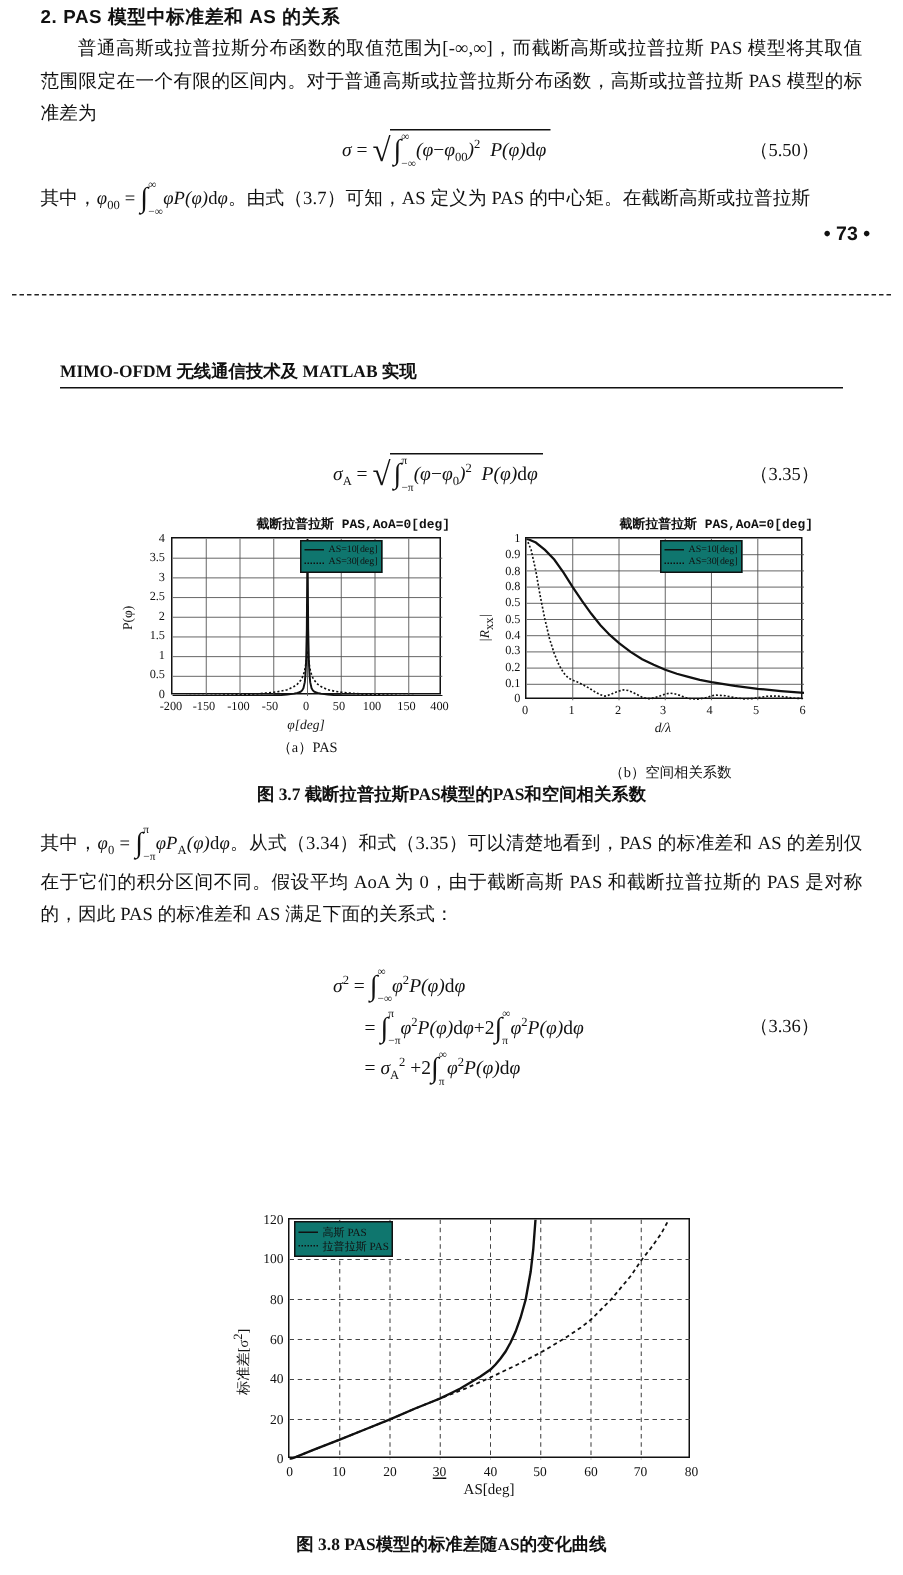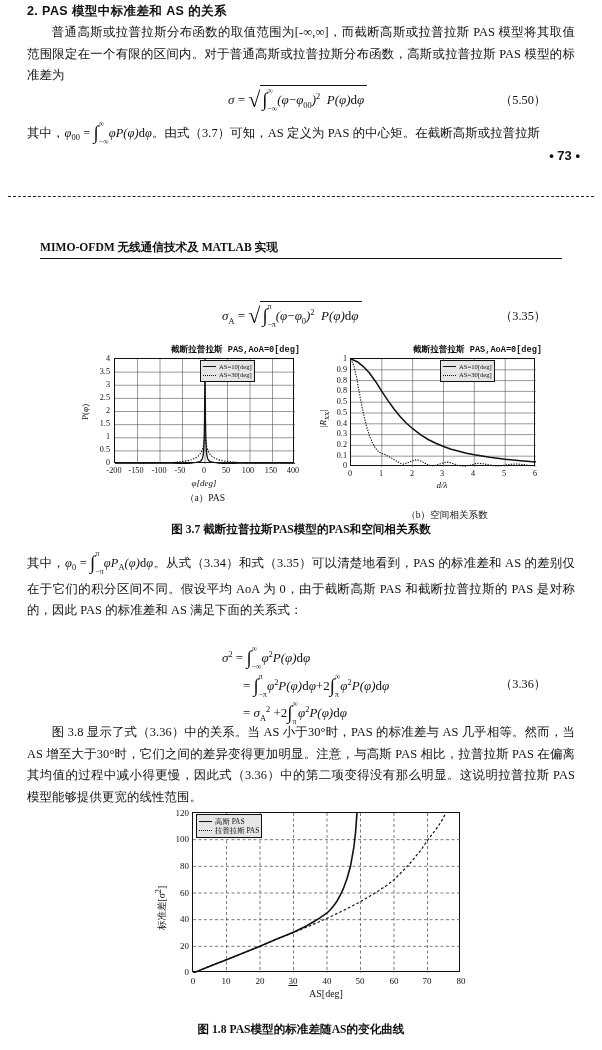--- a/index.html
+++ b/index.html
@@ -83,21 +83,21 @@
     font-family:"Liberation Serif","DejaVu Serif",serif;
     white-space:nowrap;
   }
   .ytick{text-align:right;}
   .xtick{text-align:center;}
   .axlabel{
     position:absolute;font-size:9px;font-style:italic;white-space:nowrap;
     text-align:center;
   }
   .legendbox{
-    position:absolute;border:1px solid #111;background:#e5e5e5;
+    position:absolute;border:1px solid #111;background:#0f766e;
     font-size:6.6px;font-family:"Liberation Serif",serif;
     padding:1.5px 2px;line-height:8.5px;white-space:nowrap;z-index:6;
   }
   .legrow{display:flex;align-items:center;gap:3px;}
   .legline{display:inline-block;width:13px;height:0;border-top:1.3px solid #111;}
   .legline.dot{border-top:1.3px dotted #111;}
   .subcap{
     position:absolute;font-size:9.6px;text-align:center;white-space:nowrap;
   }
   .figcap{
@@ -311,21 +311,20 @@
     σ<span class="sup">2</span> <span class="mn">=</span> <span class="intg">∫</span><span class="lim"><i class="up">∞</i><i class="dn">−∞</i></span>φ<span class="sup">2</span>P(φ)<span class="mn">d</span>φ
   </div>
   <div class="eqline math" style="left:243px;top:673px;">
     <span class="mn">=</span> <span class="intg">∫</span><span class="lim"><i class="up">π</i><i class="dn">−π</i></span>φ<span class="sup">2</span>P(φ)<span class="mn">d</span>φ<span class="mn">+2</span><span class="intg">∫</span><span class="lim"><i class="up">∞</i><i class="dn">π</i></span>φ<span class="sup">2</span>P(φ)<span class="mn">d</span>φ
   </div>
   <div class="eqline math" style="left:243px;top:700px;">
     <span class="mn">=</span> σ<span class="sub">A</span><span class="sup">2</span> <span class="mn">+2</span><span class="intg">∫</span><span class="lim"><i class="up">∞</i><i class="dn">π</i></span>φ<span class="sup">2</span>P(φ)<span class="mn">d</span>φ
   </div>
   <div class="eqno" style="left:500px;top:676px;">（3.36）</div>
 
-  <div class="para indent" style="left:27px;top:722px;width:548px;">图 3.8 显示了式（3.36）中的关系。当 AS 小于30°时，PAS 的标准差与 AS 几乎相等。然而，当 AS 增至大于30°时，它们之间的差异变得更加明显。注意，与高斯 PAS 相比，拉普拉斯 PAS 在偏离其均值的过程中减小得更慢，因此式（3.36）中的第二项变得没有那么明显。这说明拉普拉斯 PAS 模型能够提供更宽的线性范围。</div>
 
   <div class="fig">
     <div class="plotbox" style="left:192px;top:812px;width:268px;height:160px;">
       <svg width="268" height="160" viewBox="0 0 268 160" style="display:block">
         <g stroke="#444" stroke-width="0.7" stroke-dasharray="3,2.5">
           <line x1="33.5" y1="0" x2="33.5" y2="160"></line>
           <line x1="67" y1="0" x2="67" y2="160"></line>
           <line x1="100.5" y1="0" x2="100.5" y2="160"></line>
           <line x1="134" y1="0" x2="134" y2="160"></line>
           <line x1="167.5" y1="0" x2="167.5" y2="160"></line>
@@ -375,16 +374,16 @@
       <div class="legrow">
         <span class="legline"></span>
         <span>高斯 PAS</span>
       </div>
       <div class="legrow">
         <span class="legline dot"></span>
         <span>拉普拉斯 PAS</span>
       </div>
     </div>
 
-    <div class="figcap" style="top:1022px;">图 1.8    PAS模型的标准差随AS的变化曲线</div>
+    <div class="figcap" style="top:1022px;">图 3.8    PAS模型的标准差随AS的变化曲线</div>
   </div>
 
 </div>
 
 </body></html>

